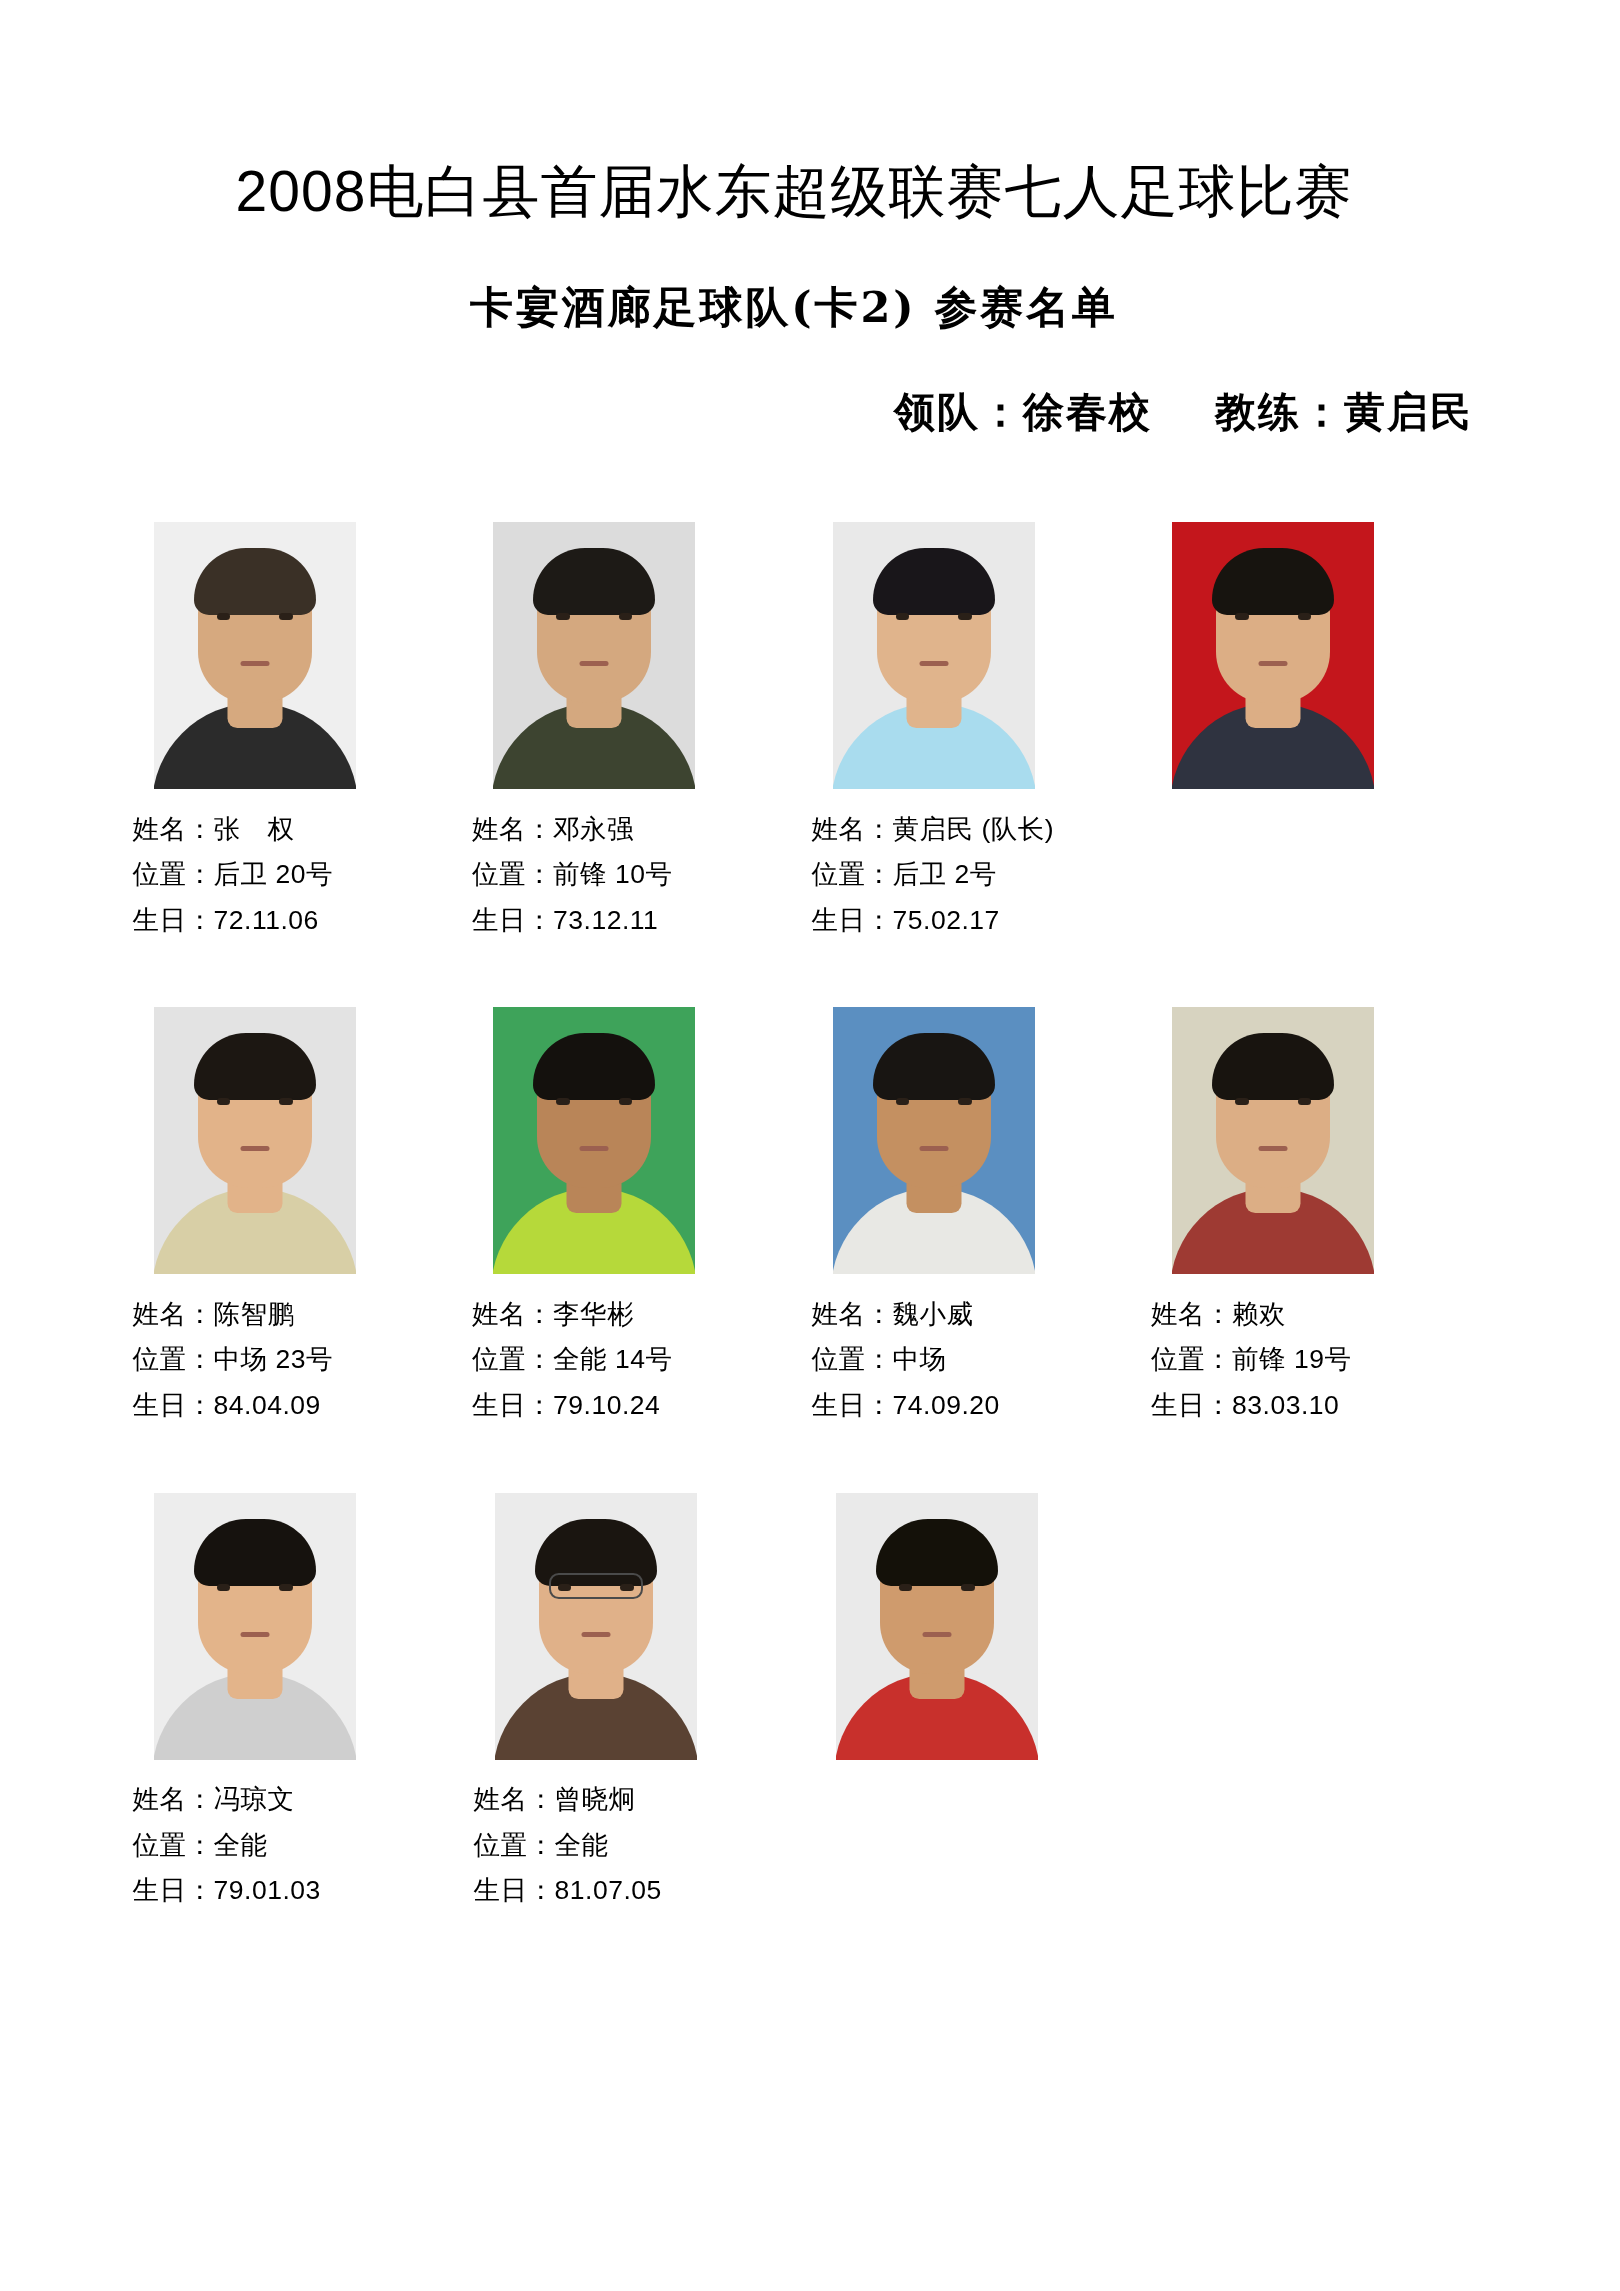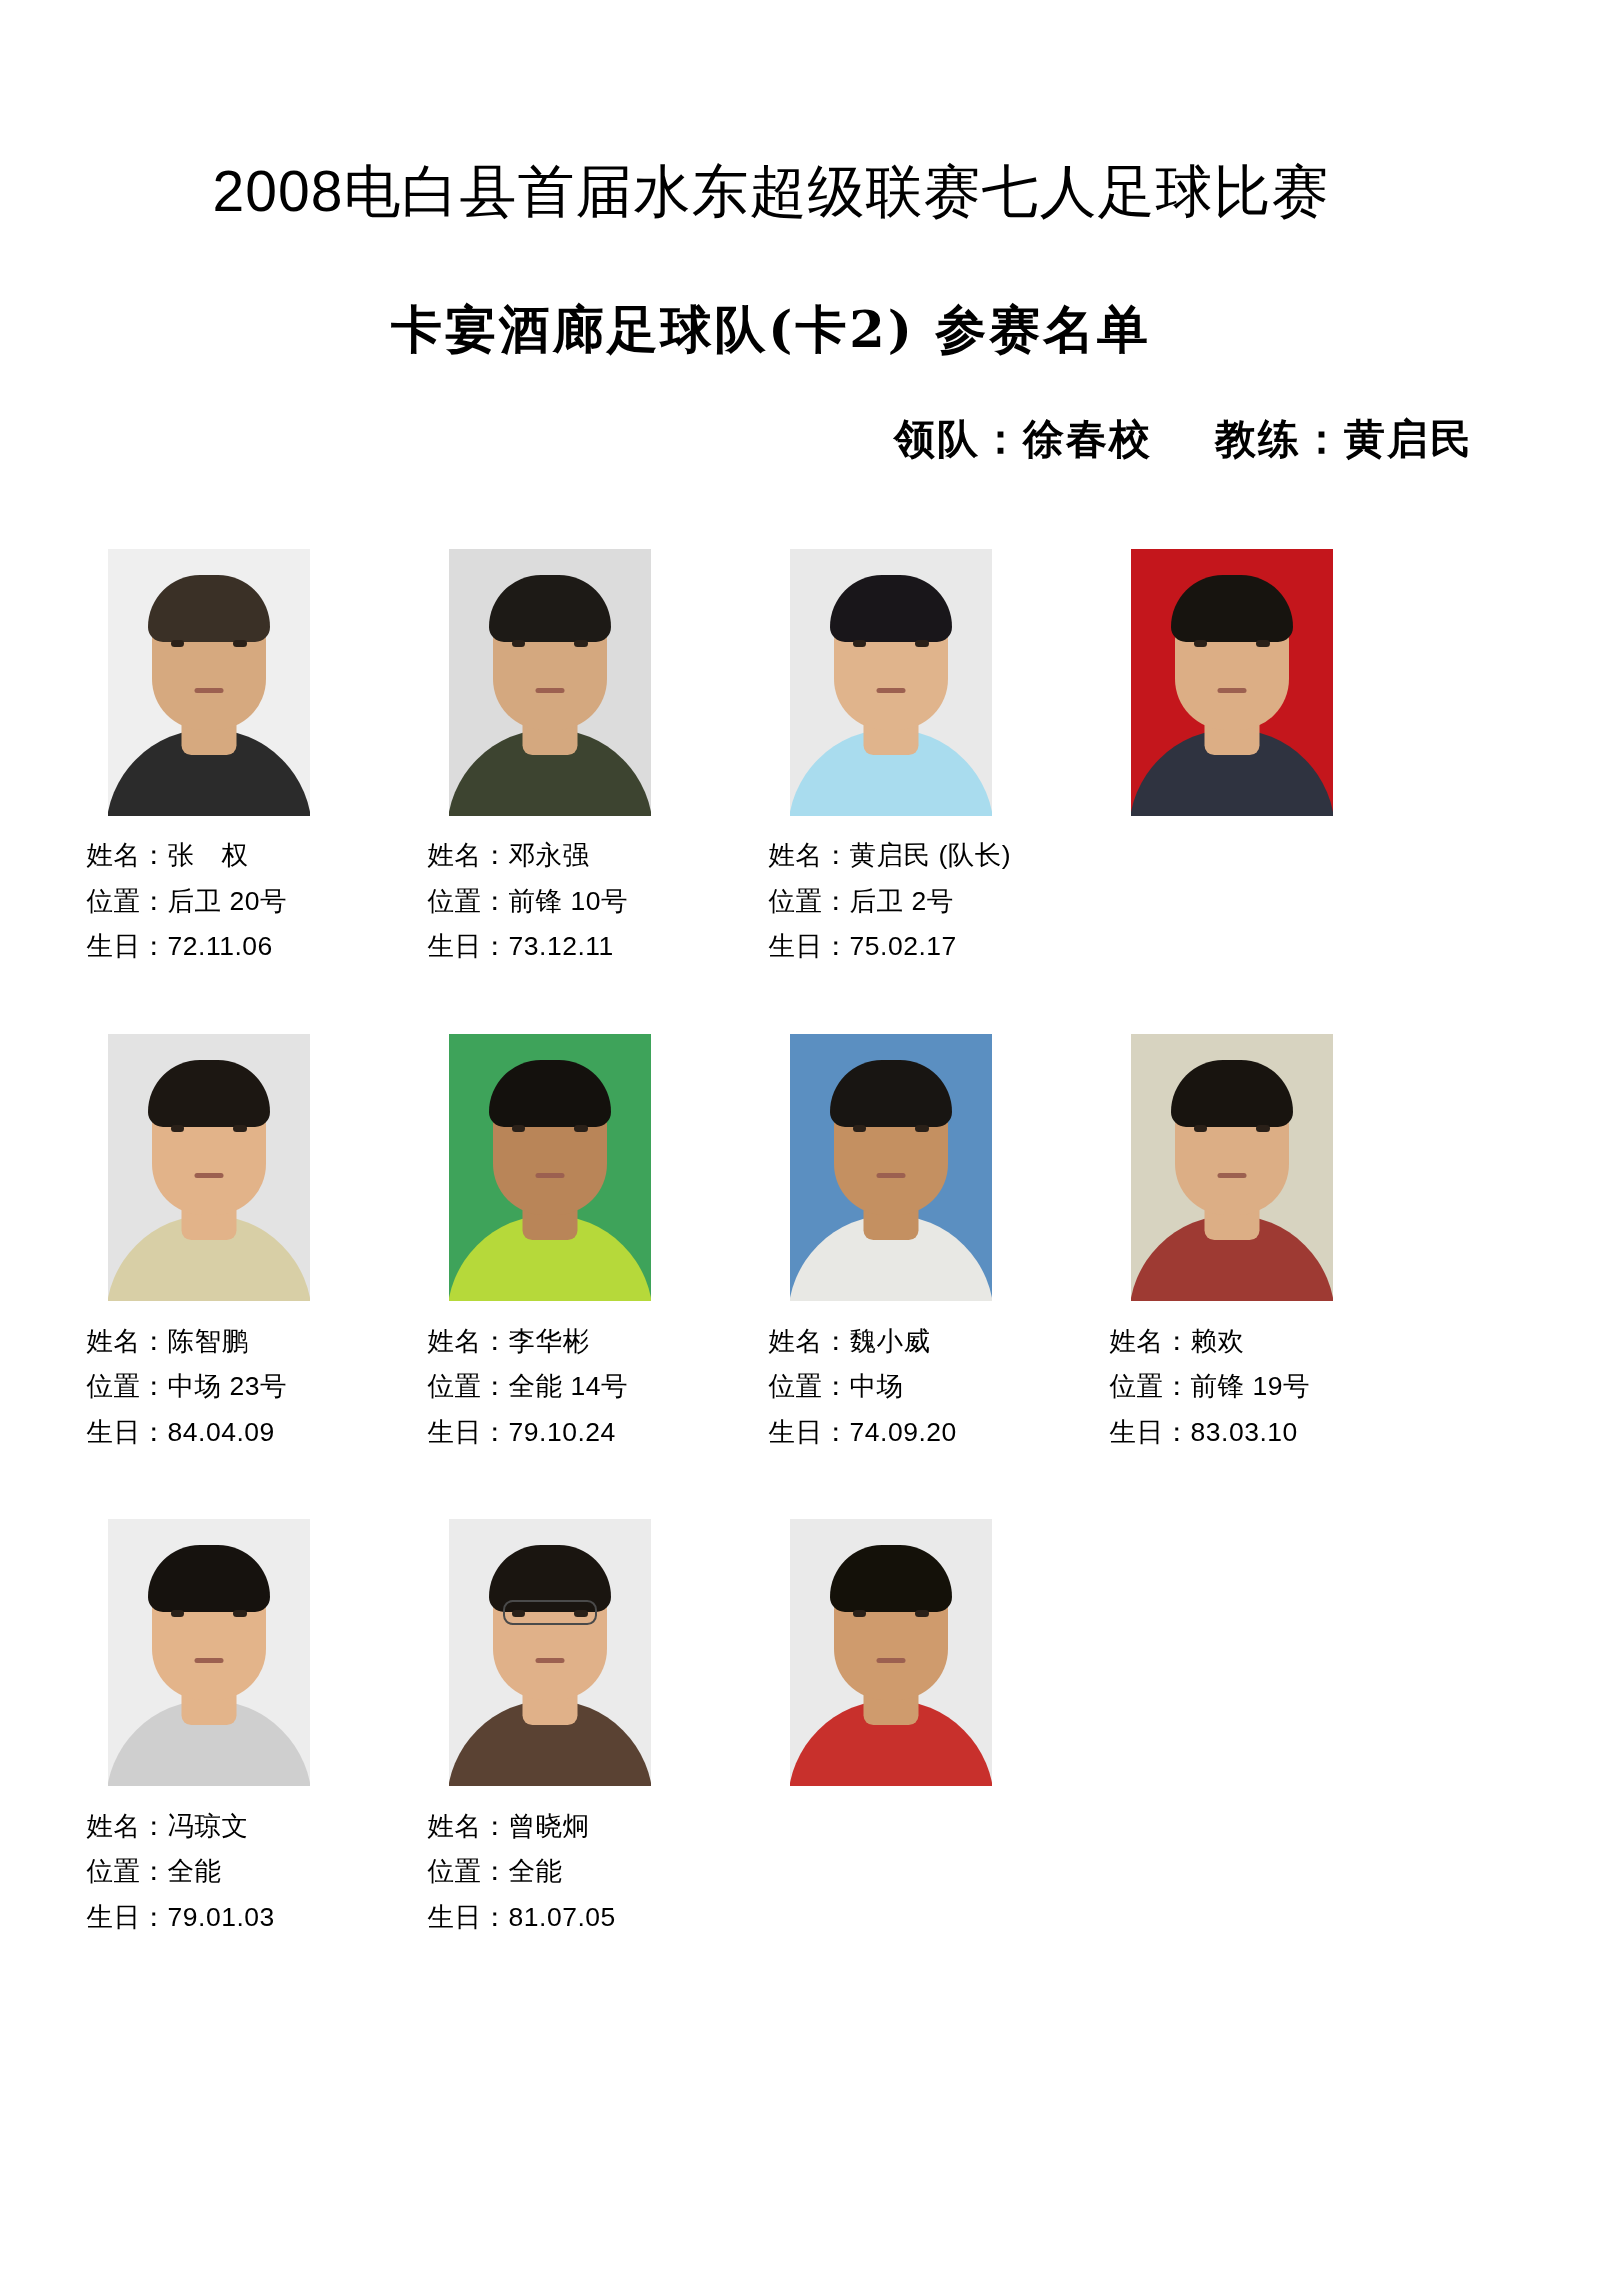--- a/index.html
+++ b/index.html
@@ -12,40 +12,40 @@
     height: 2292px;
     font-family: "Liberation Sans", sans-serif;
     color: #000000;
     position: relative;
     overflow: hidden;
   }
   .page {
     width: 1620px;
     height: 1944px;
     box-sizing: border-box;
-    padding: 118px 147px 0 69px;
+    padding: 118px 147px 0 115px;
     position: relative;
   }
 
   
   .title-main {
     text-align: center;
     font-size: 57px;
     font-weight: 400;
     letter-spacing: 1px;
     margin: 39px 0 0 0;
     line-height: 1.2;
   }
   .title-sub {
     text-align: center;
-    font-size: 51px;
+    font-size: 43px;
     font-weight: bold;
     font-family: "DejaVu Serif", serif;
     letter-spacing: 2.9px;
-    margin: 74px 0 0 0;
+    margin: 57px 0 0 0;
     line-height: 1.2;
   }
   .staff-line {
     text-align: right;
     font-size: 41px;
     font-weight: bold;
     margin: 51px 0 0 0;
     letter-spacing: 2px;
   }
   .staff-line .gap {

